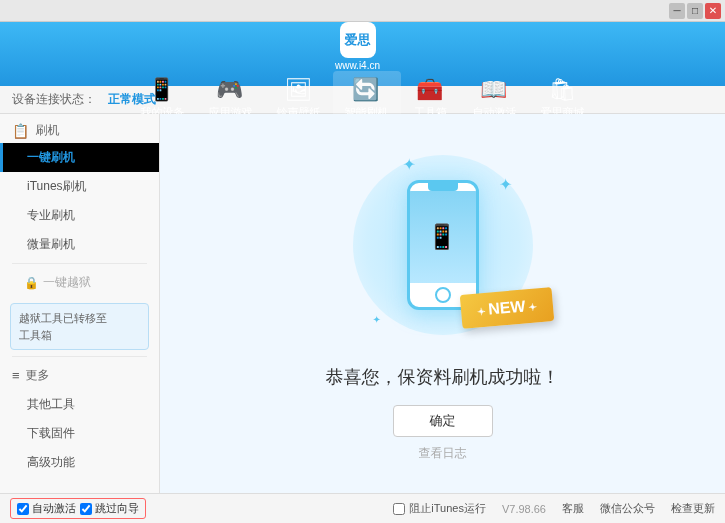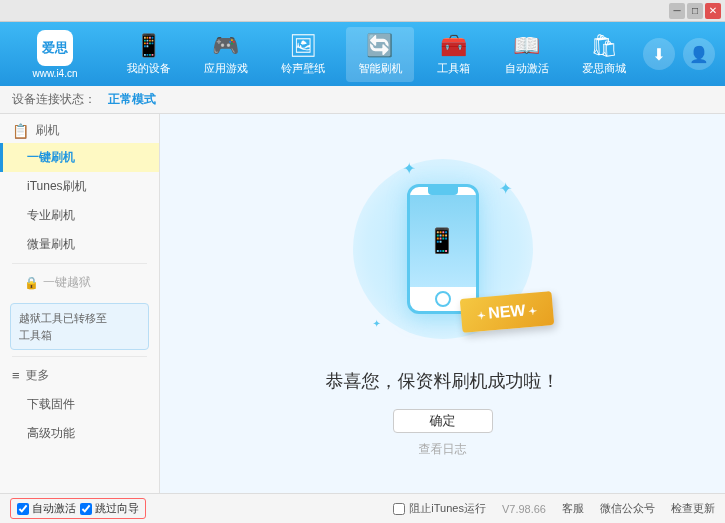--- a/index.html
+++ b/index.html
@@ -29,20 +29,21 @@
     .title-bar-btn.min { background: #c0c0c0; }
     .title-bar-btn.max { background: #c0c0c0; }
 
     
     .top-nav {
       height: 64px;
       background: linear-gradient(180deg, #3db8f5 0%, #2196e0 100%);
       display: flex;
       align-items: center;
       padding: 0 10px;
+      flex-direction: column;
     }
     .logo-area {
       width: 90px;
       display: flex; flex-direction: column; align-items: center;
       margin-right: 10px;
     }
     .logo-icon {
       width: 36px; height: 36px;
       background: white;
       border-radius: 8px;
@@ -117,21 +118,21 @@
     }
     .sidebar-section-header .section-icon { margin-right: 6px; font-size: 14px; color: #2196e0; }
     .sidebar-item {
       padding: 6px 12px 6px 24px;
       color: #555;
       cursor: pointer;
       font-size: 12px;
       border-left: 3px solid transparent;
     }
     .sidebar-item.active {
-      background: #fef9c3;
+      background: #000000;
       color: #2196e0;
       border-left: 3px solid #2196e0;
       font-weight: bold;
     }
     .sidebar-divider { height: 1px; background: #e8e8e8; margin: 4px 12px; }
     .sidebar-grayed {
       padding: 6px 12px 6px 24px;
       color: #aaa;
       font-size: 12px;
       display: flex; align-items: center;
@@ -252,21 +253,21 @@
 
     .success-text {
       font-size: 18px;
       color: #333;
       margin-top: 20px;
       margin-bottom: 16px;
     }
 
     .confirm-btn {
       width: 100px;
-      height: 24px;
+      height: 32px;
       border: 1px solid #ccc;
       border-radius: 4px;
       background: white;
       cursor: pointer;
       font-size: 13px;
       color: #333;
       display: flex; align-items: center; justify-content: center;
       margin-bottom: 8px;
     }
 
@@ -412,20 +413,23 @@
       <span class="lock-icon">🔒</span>
       <span>一键越狱</span>
     </div>
     <div class="sidebar-notice">
       <span>越狱工具已转移至<br>工具箱</span>
     </div>
     <div class="sidebar-divider"></div>
     <div class="sidebar-section-more">
       <span class="eq-icon">≡</span>
       <span>更多</span>
+    </div>
+    <div class="sidebar-item">
+      <span>其他工具</span>
     </div>
     <div class="sidebar-item">
       <span>下载固件</span>
     </div>
     <div class="sidebar-item">
       <span>高级功能</span>
     </div>
   </div>
 
   <div class="content-area">

